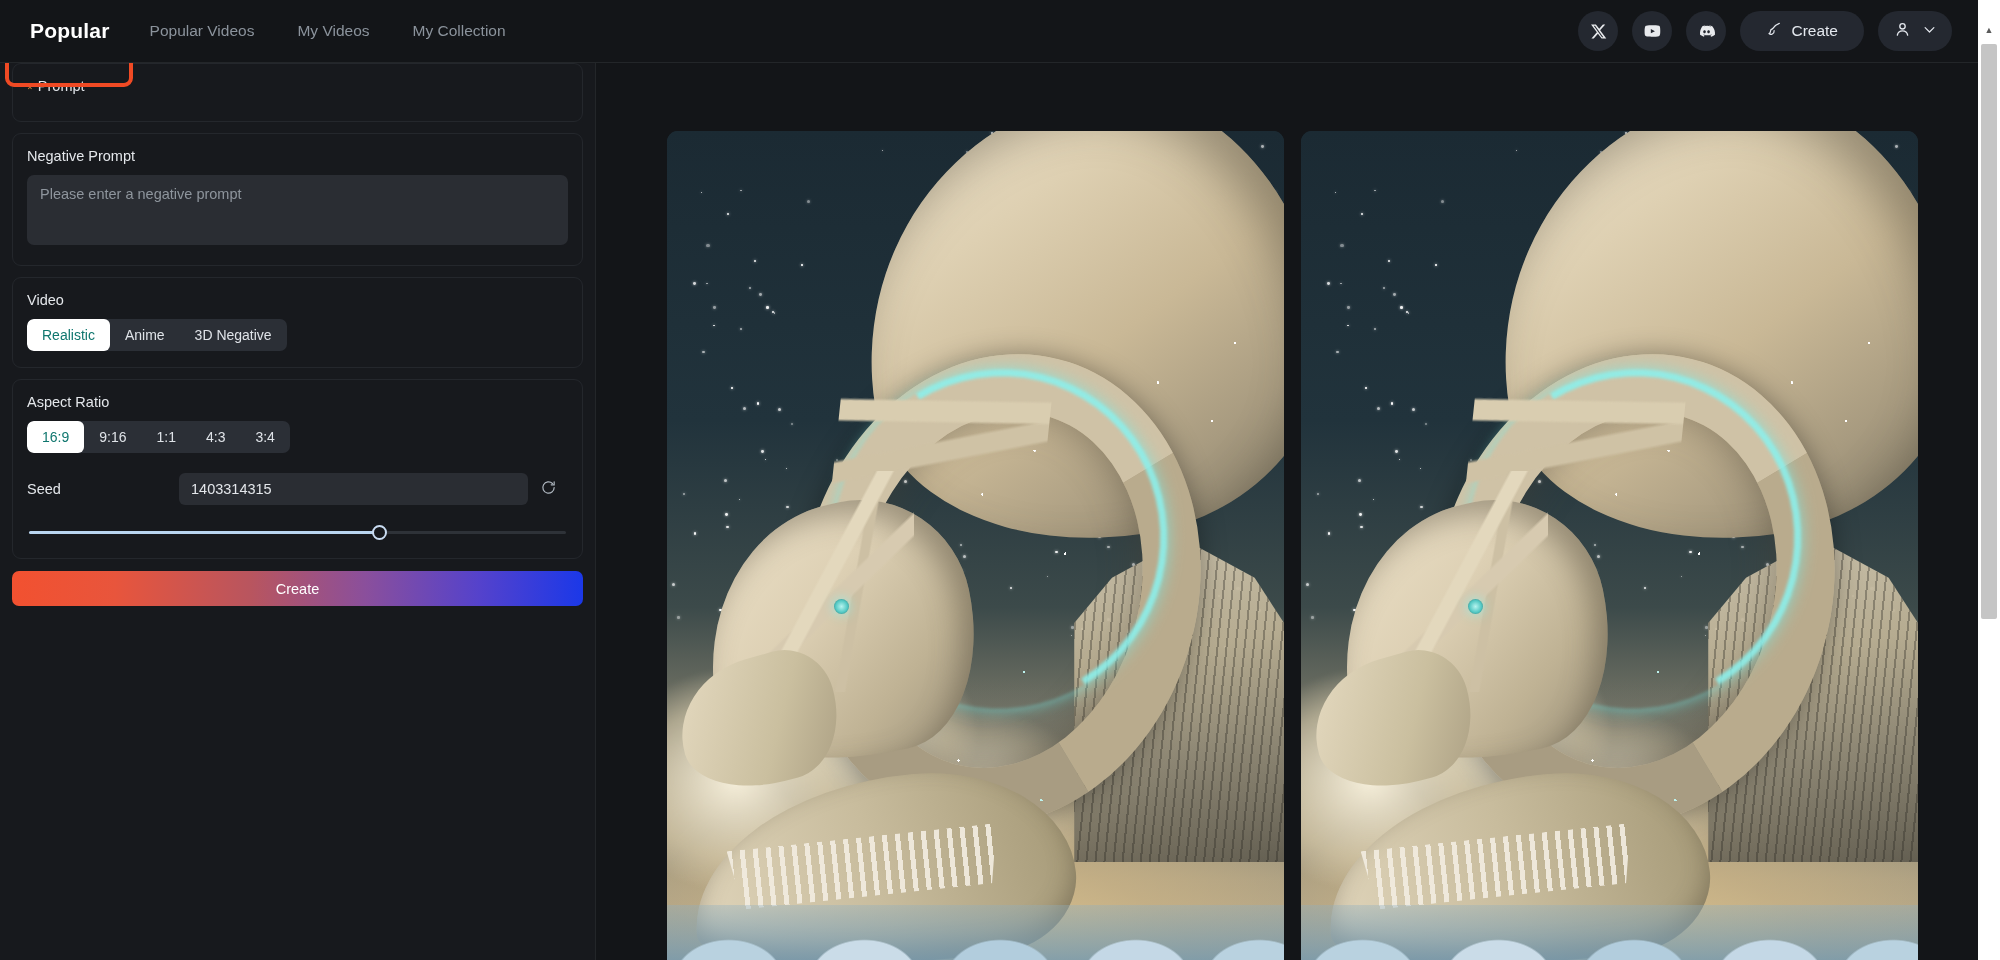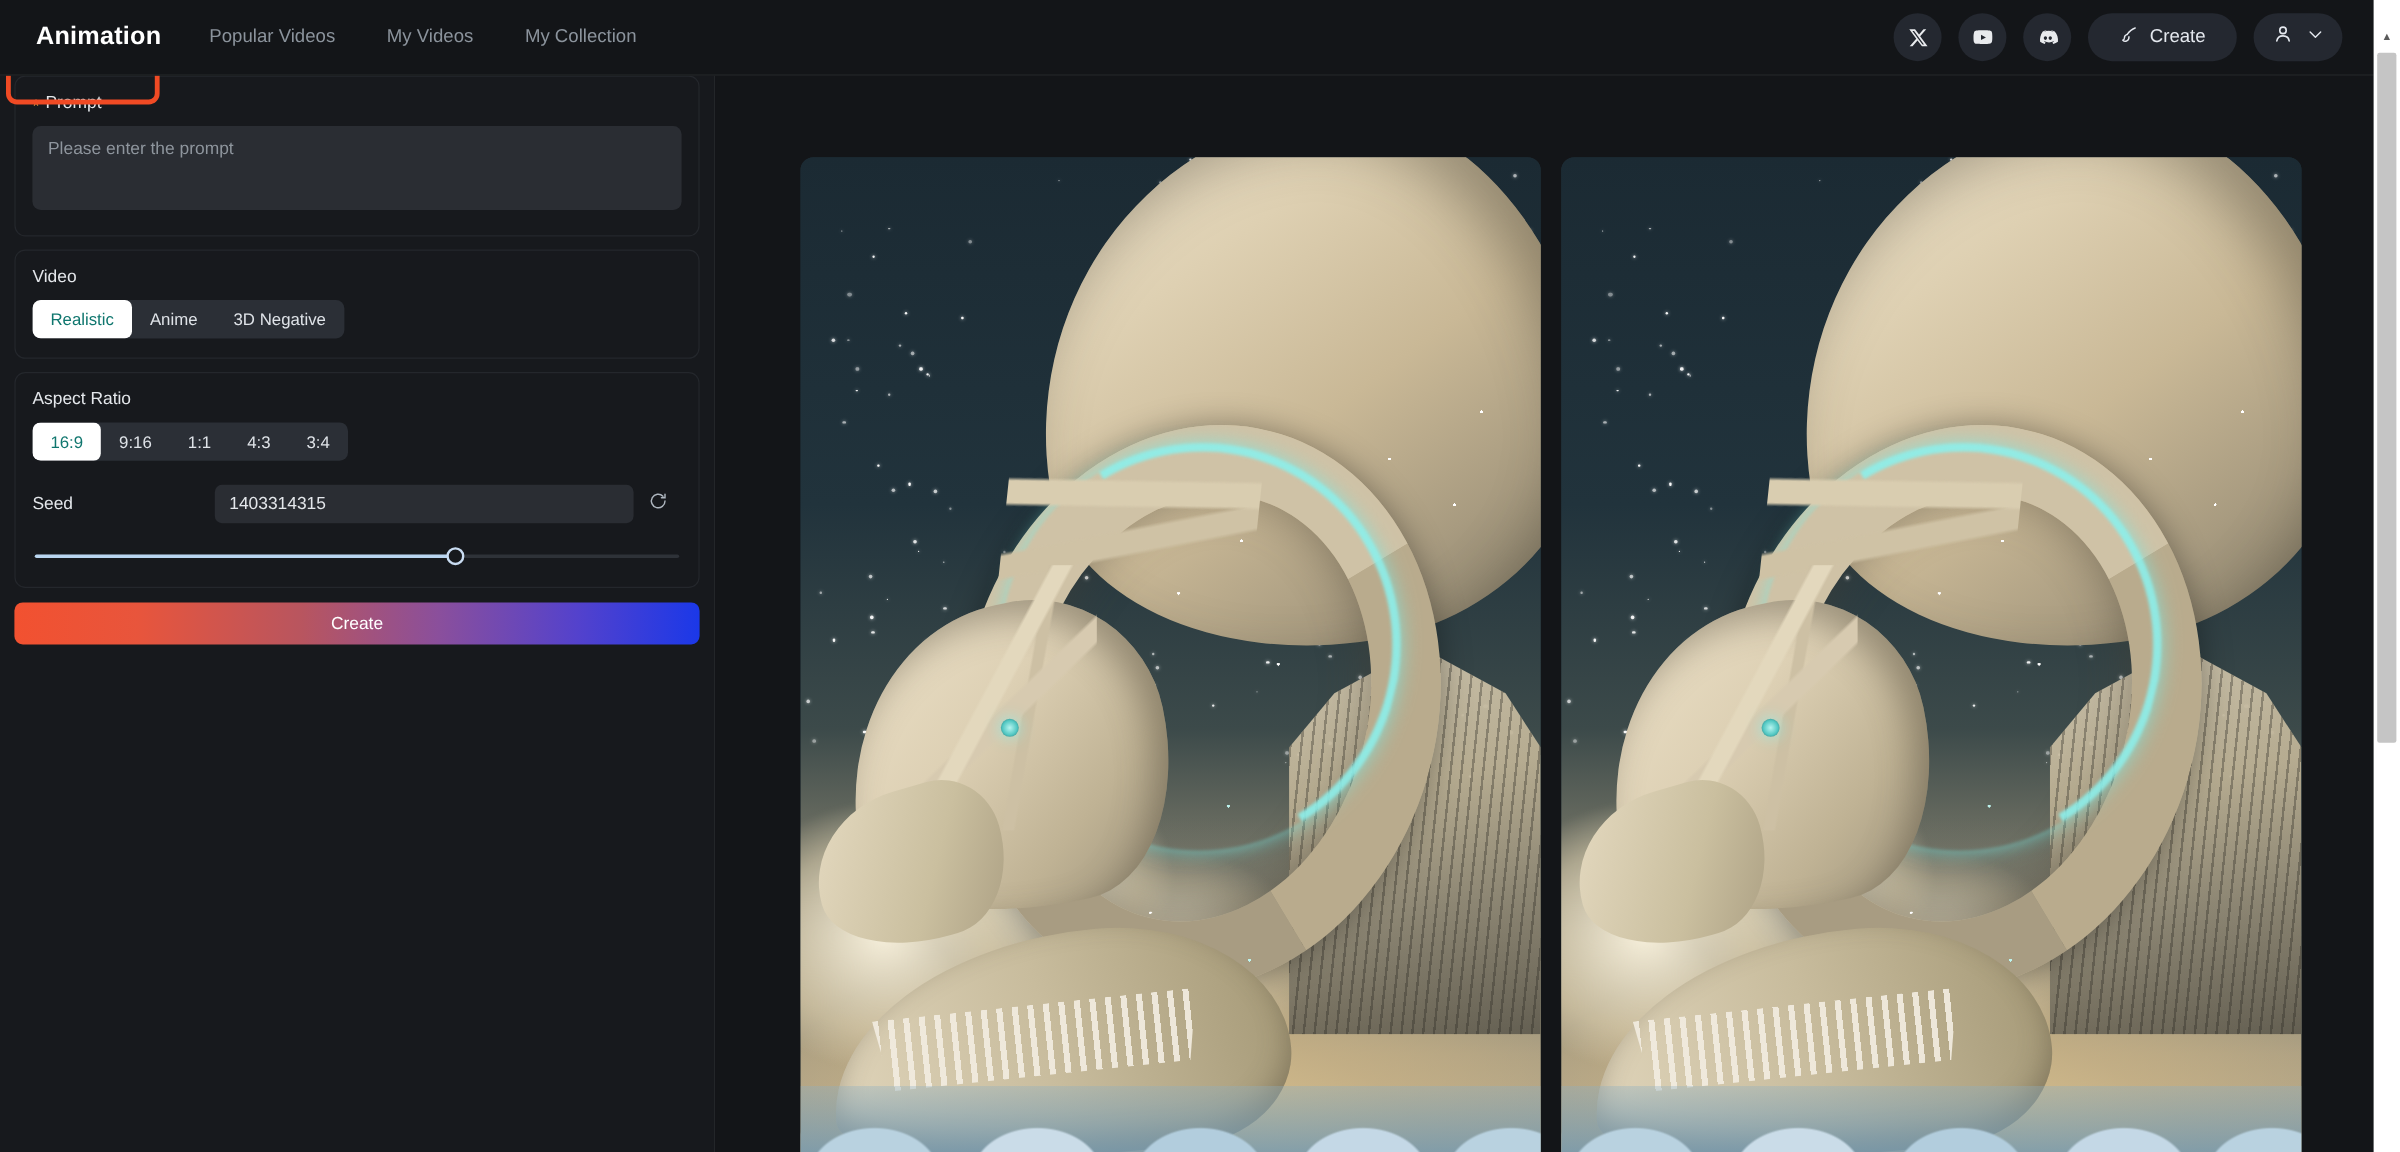--- a/index.html
+++ b/index.html
@@ -301,21 +301,21 @@
     position:absolute; right:3px; width:16px; height:16px;
     display:flex; align-items:center; justify-content:center;
     font-size:9px; color:#5a5a5a; cursor:pointer;
   }
   .scrollbar-up { top:22px; }
 </style>
 </head>
 <body>
 
 <div class="header">
-  <div class="brand">Animation</div>
+  <div class="brand">Popular</div>
 
   <div class="nav">
     <div class="nav-link">Popular Videos</div>
     <div class="nav-link">My Videos</div>
     <div class="nav-link">My Collection</div>
   </div>
 
   <div class="header-right">
     <div class="circle-btn">
       <span>
@@ -366,23 +366,26 @@
 </div>
 
 <div class="left-panel">
 
 
   <div class="card">
     <div class="card-label">
       <span class="req-star">*</span>
       <span>Prompt</span>
     </div>
-    <textarea class="textarea" placeholder="Please enter the prompt" style=""></textarea>
   </div>
 
+  <div class="card">
+    <div class="card-label">Negative Prompt</div>
+    <textarea class="textarea" placeholder="Please enter a negative prompt" style=""></textarea>
+  </div>
 
   <div class="card">
     <div class="card-label">Video</div>
     <div class="seg-group">
       <div class="seg active">Realistic</div>
       <div class="seg">Anime</div>
       <div class="seg">3D Negative</div>
     </div>
   </div>
 

